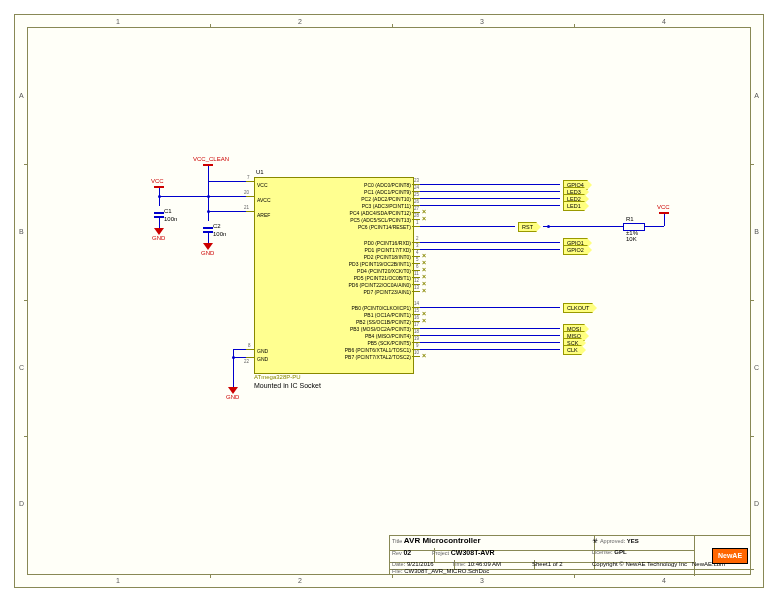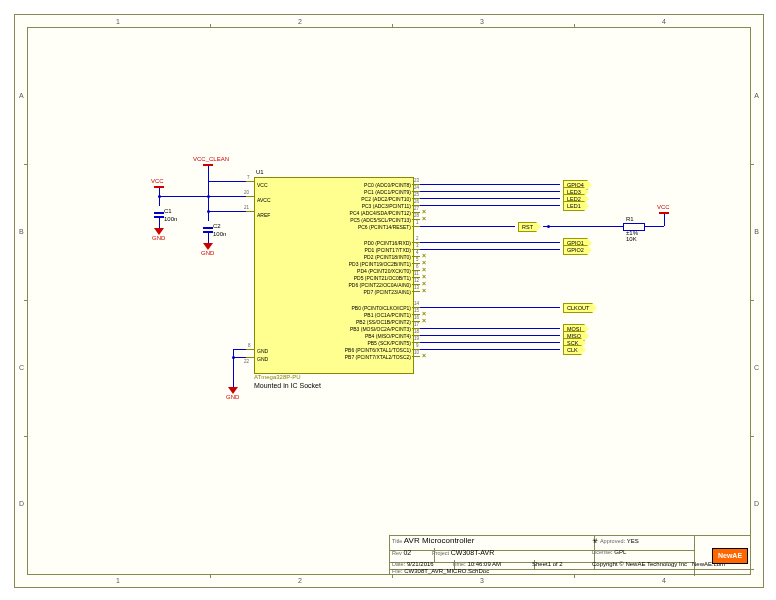--- a/index.html
+++ b/index.html
@@ -52,21 +52,21 @@
   .tb-cell {
     position: absolute;
     border-right: 1px solid #888855;
     border-bottom: 1px solid #888855;
     padding: 1px 2px;
     line-height: 1.1;
     white-space: nowrap;
     overflow: hidden;
   }
   .tb-label { color: #666; font-size: 5.5px; }
-  .tb-value { color: #000; font-weight: normal; margin-top: 13px; }
+  .tb-value { color: #000; font-weight: bold; margin-top: 13px; }
   .logo-box {
     position: absolute;
     right: 2px;
     bottom: 10px;
     width: 34px;
     height: 14px;
     background: #ff6600;
     border: 1px solid #000;
     color: #fff;
     font-size: 7px;

